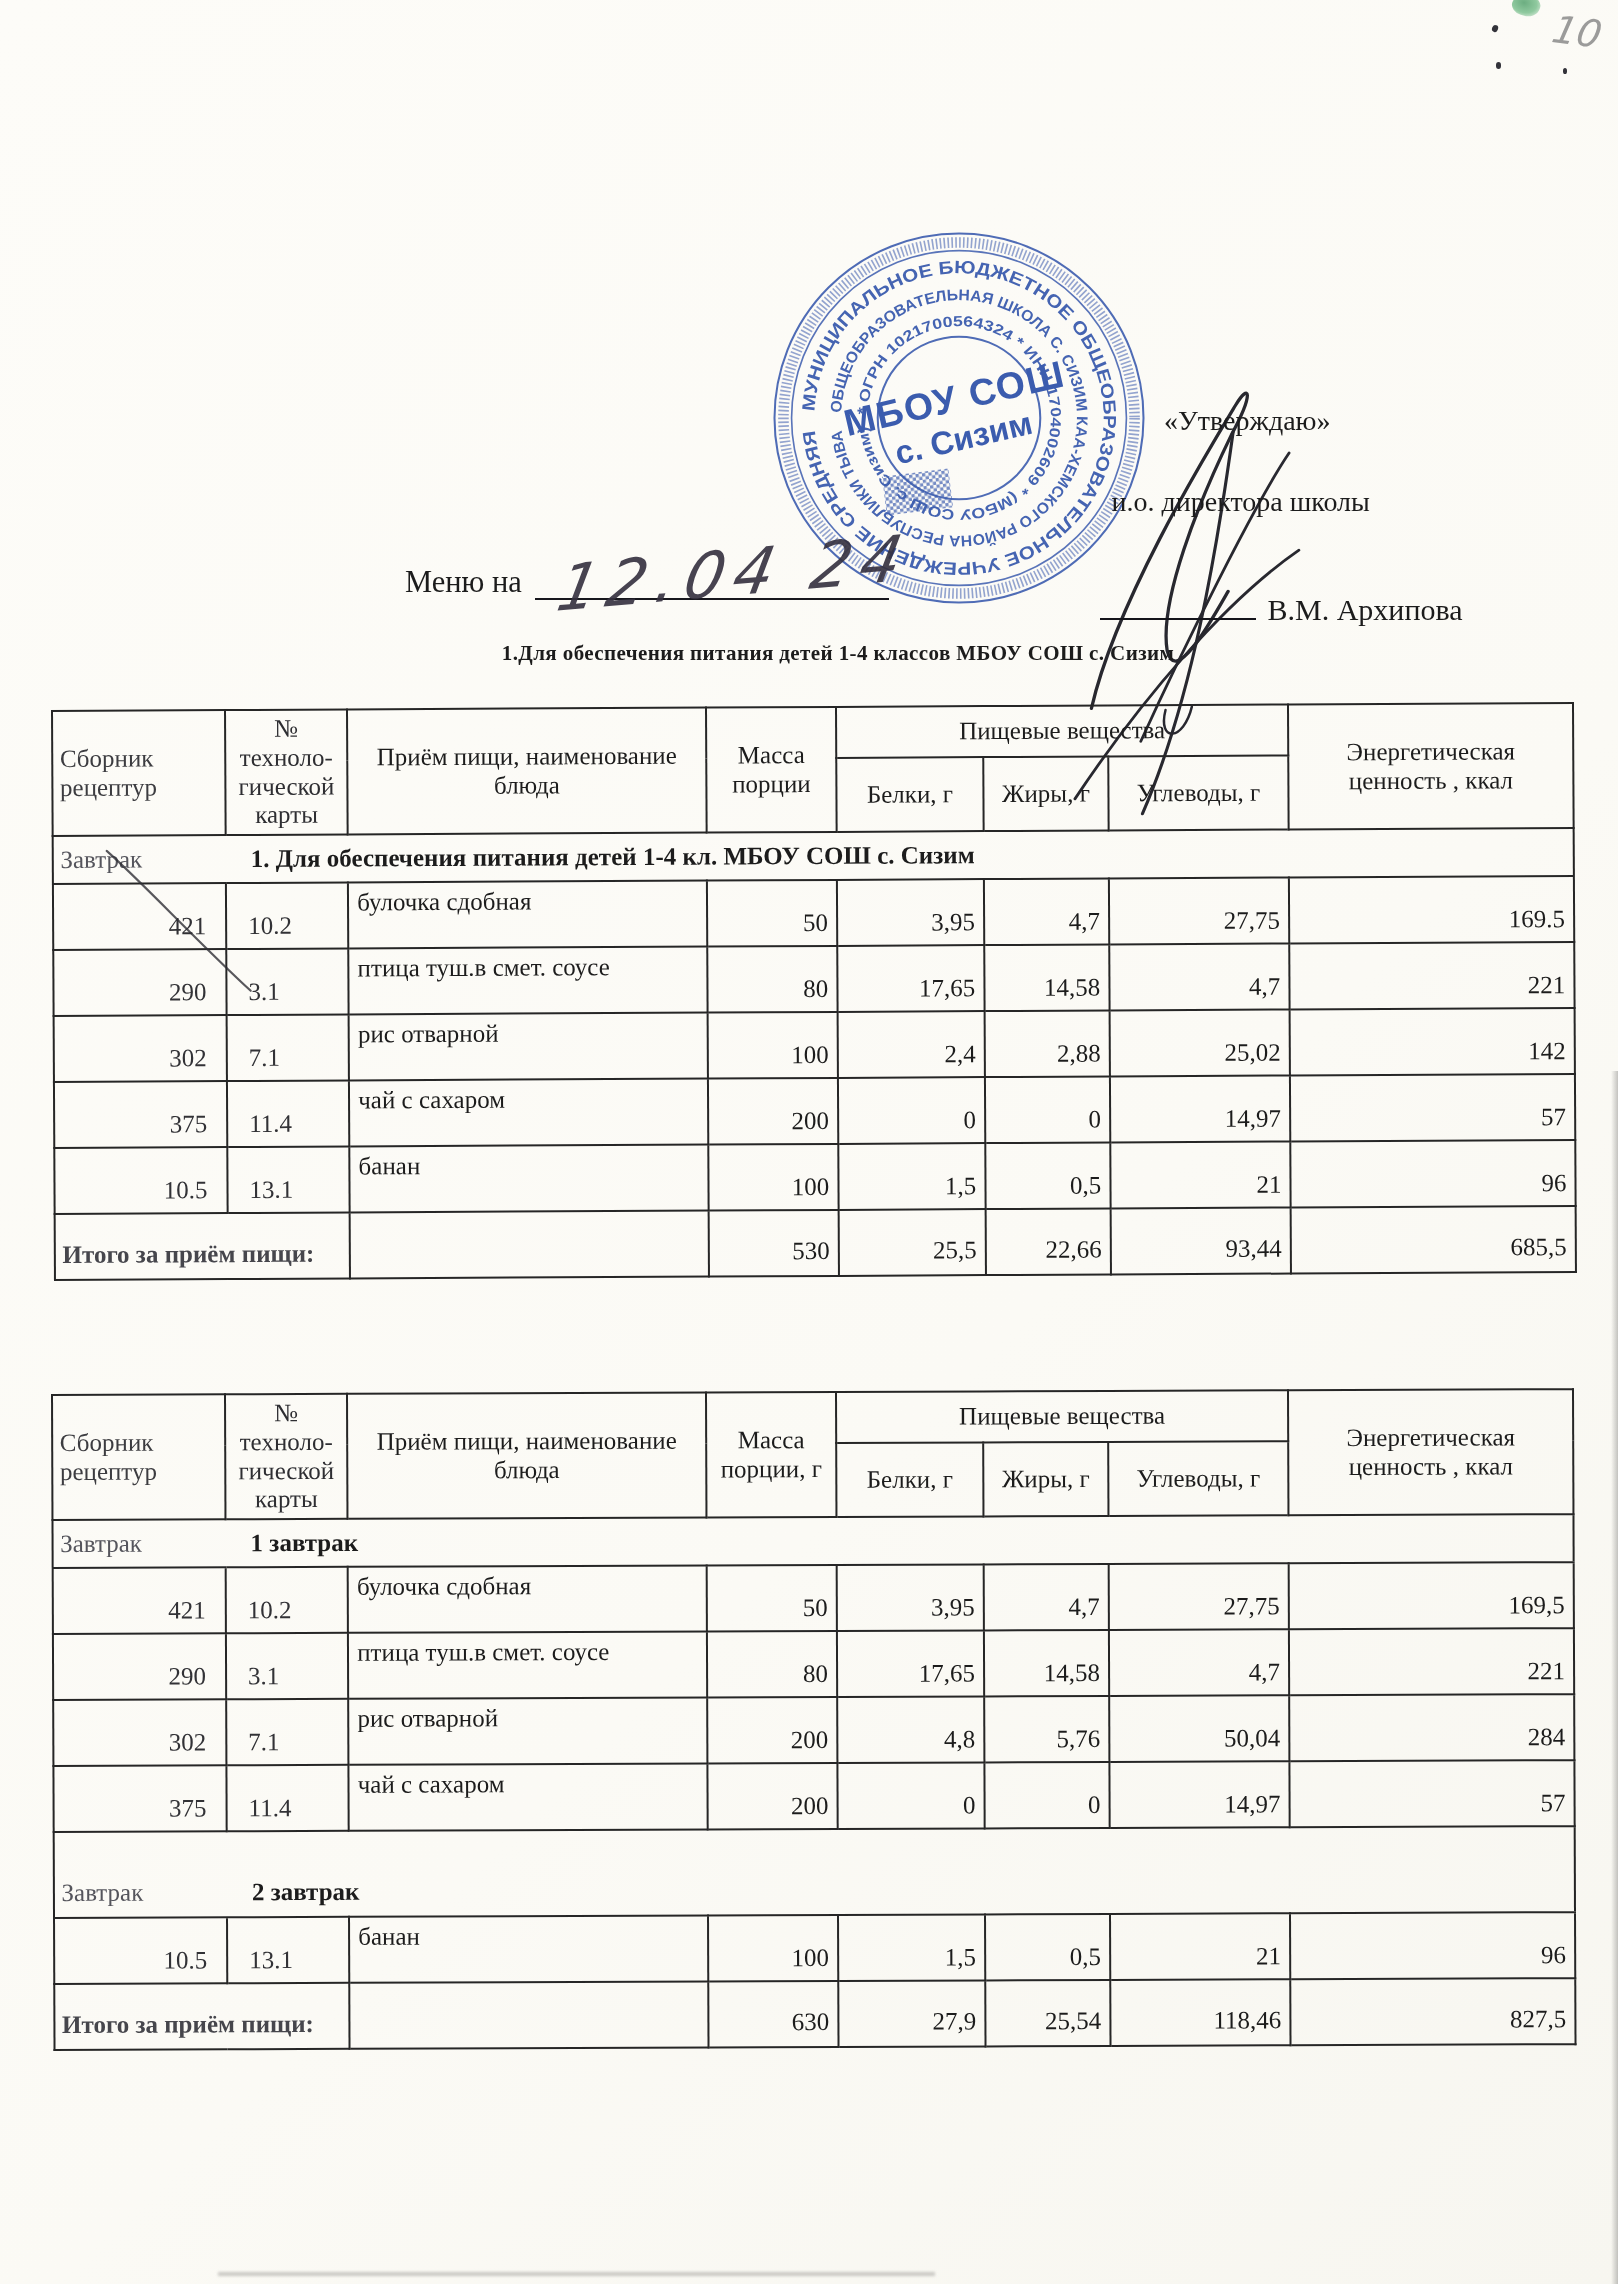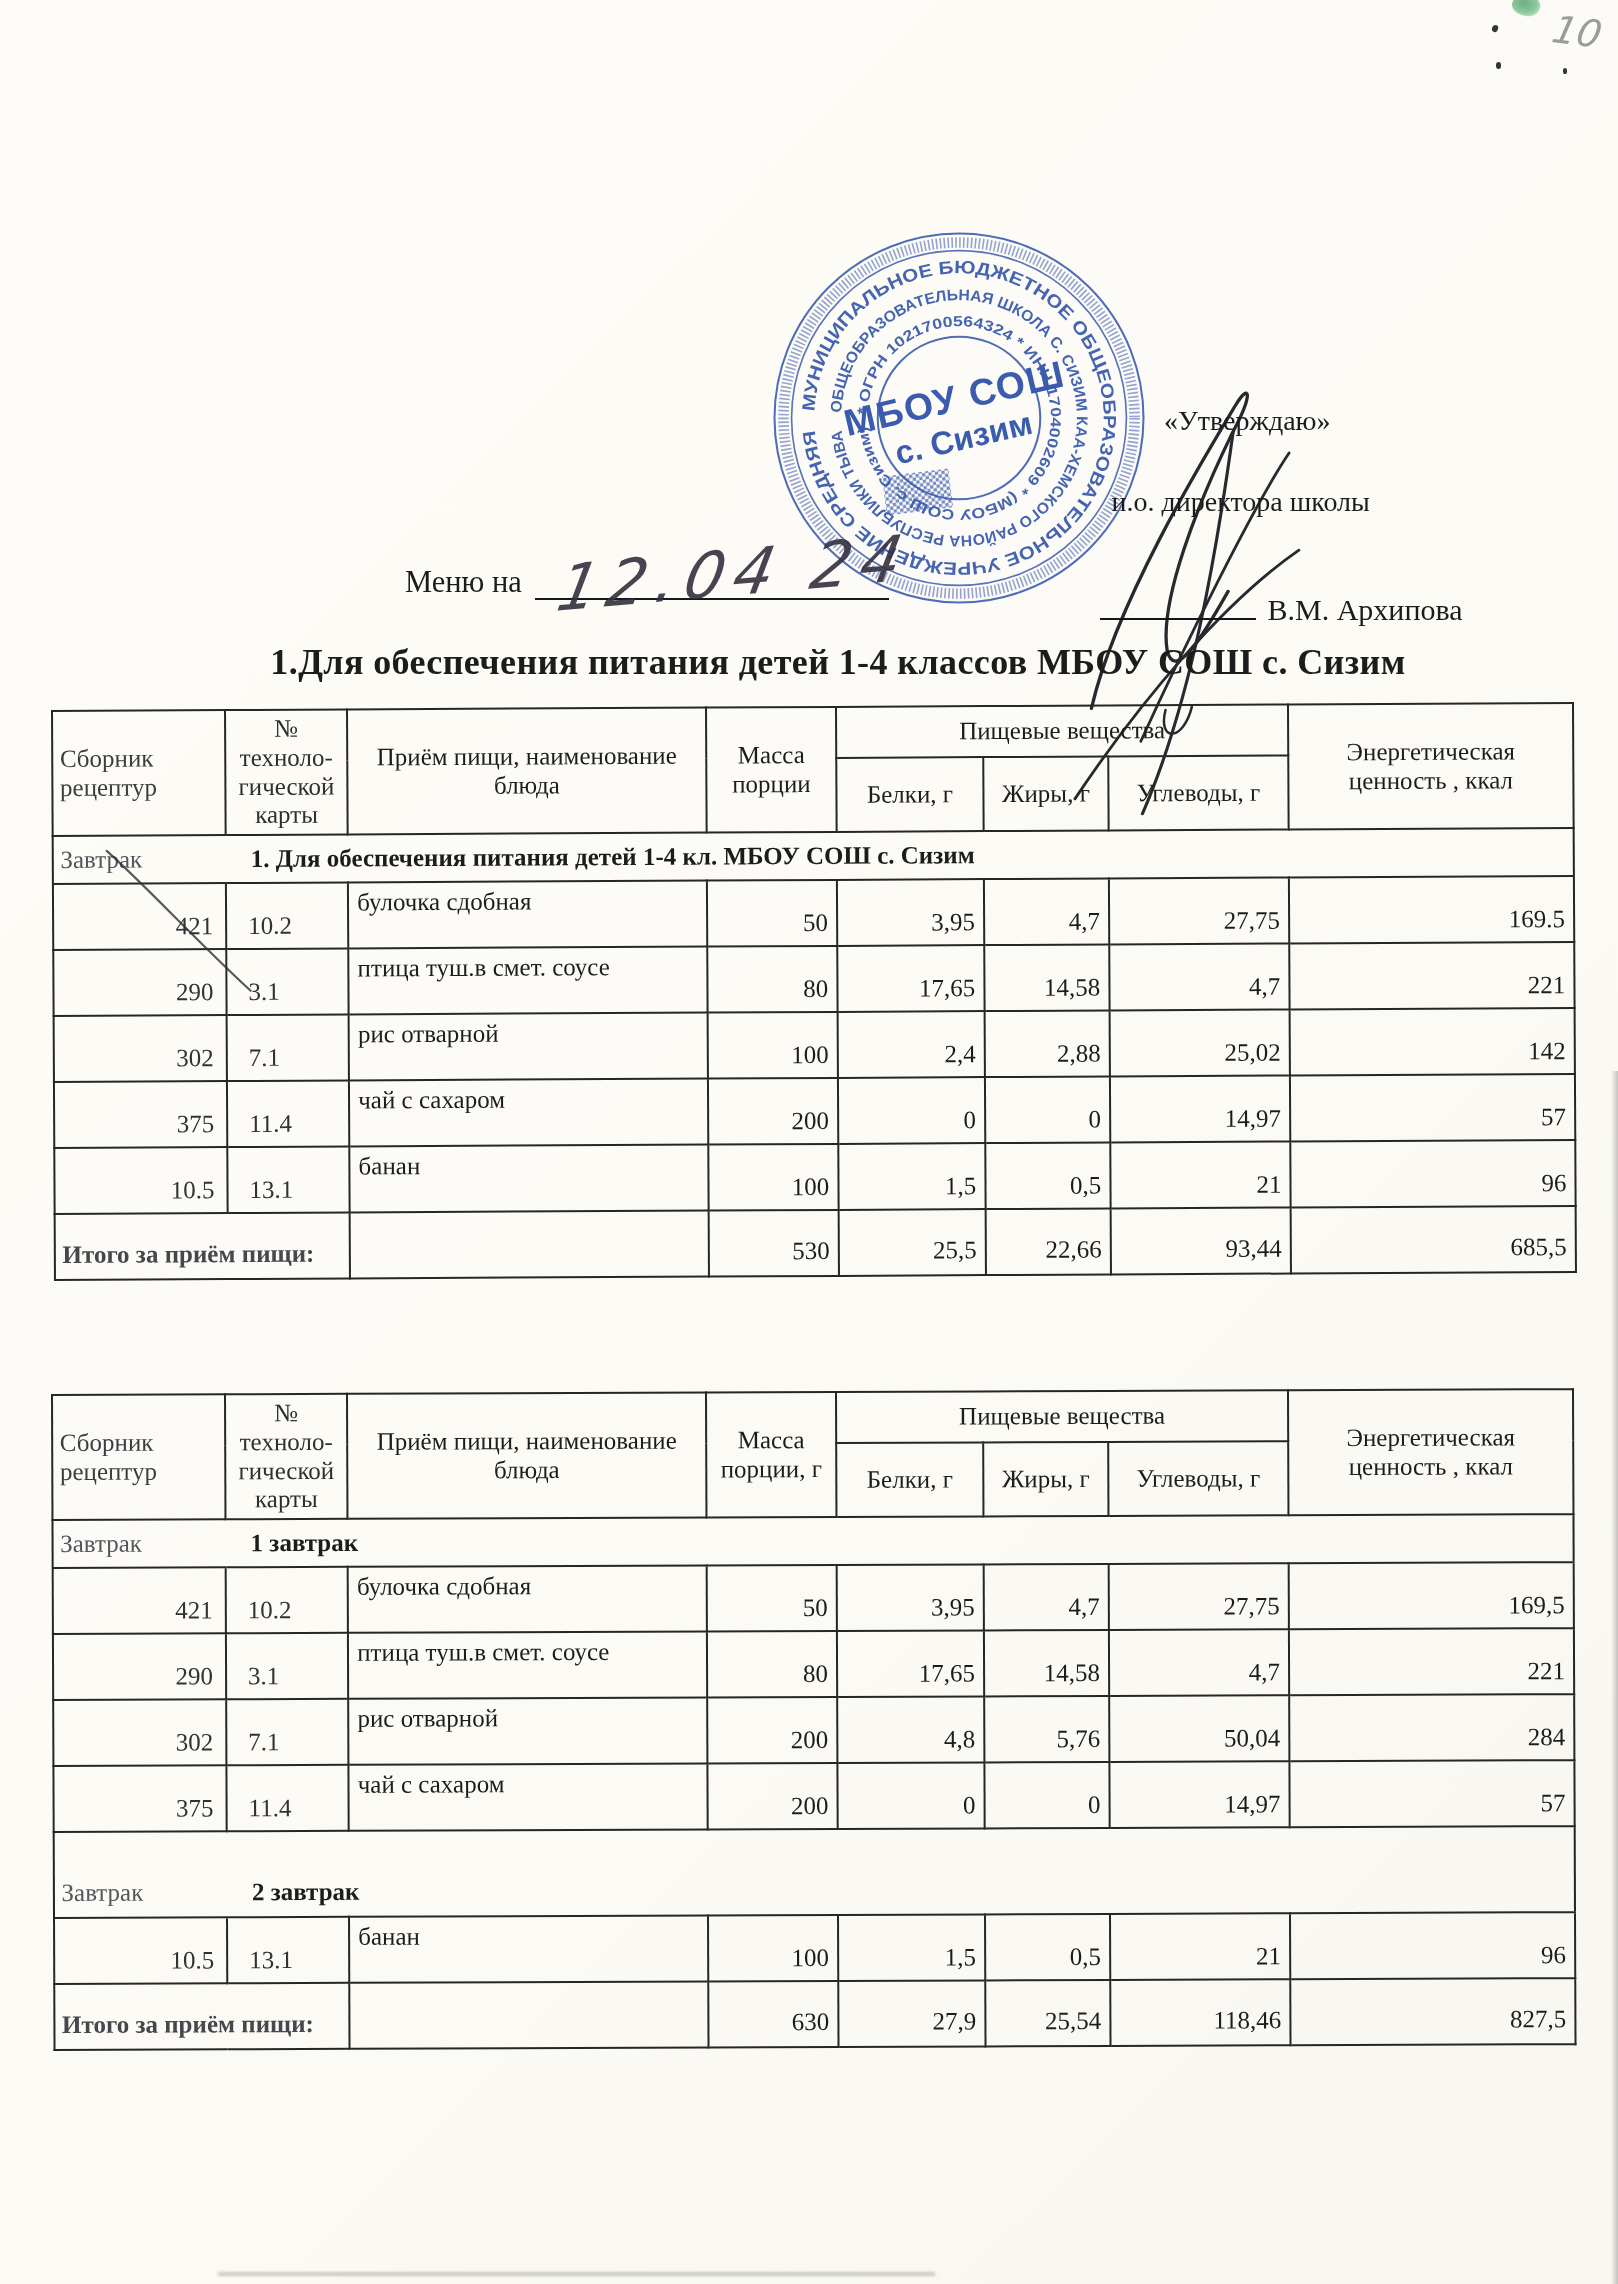--- a/index.html
+++ b/index.html
@@ -32,38 +32,38 @@
   .sig-line{display:inline-block;width:156px;border-bottom:2.5px solid #14141a;height:28px;margin-right:11.5px;}
 
   
   .menu-line{position:absolute;left:405px;top:558px;font-size:30.5px;}
   .date-line{display:inline-block;width:354px;border-bottom:2.5px solid #17171d;margin-left:13px;height:40px;position:relative;vertical-align:bottom;}
   .hand-date{position:absolute;left:23px;bottom:-11.5px;font-size:63px;color:#34303f;
              font-family:"DejaVu Sans",sans-serif;font-style:italic;letter-spacing:9px;
              transform:rotate(-5deg) skewX(-16deg);white-space:nowrap;opacity:.9;}
 
   
-  .doc-title{position:absolute;left:0;width:100%;text-align:center;font-size:36px;font-weight:bold;letter-spacing:0.4px;}
+  .doc-title{position:absolute;left:0;width:100%;text-align:center;font-size:21px;font-weight:bold;letter-spacing:0.4px;}
   .title1{top:641px;padding-left:58px;box-sizing:border-box;}
   .title2{top:1292px;padding-left:25px;box-sizing:border-box;}
 
   
   .tbl{position:absolute;left:51px;width:1520px;border-collapse:collapse;table-layout:fixed;
        border:2.5px solid #232323;}
   #t1{top:710px;transform:rotate(-0.3deg);transform-origin:left top;}
   #t2{top:1394px;transform:rotate(-0.22deg);transform-origin:left top;}
   .tbl th,.tbl td{border:2px solid #262626;font-size:25px;padding:3.3px 8.2px;font-weight:normal;}
   .tbl thead tr.h1{height:51px;}
   .tbl thead tr.h2{height:74px;}
   .tbl thead th{text-align:center;vertical-align:middle;line-height:1.15;}
   .tbl thead th.h-recipe{text-align:left;vertical-align:middle;padding-left:6.6px;color:#3c3c40;border-radius:12px;}
   .tbl thead th.h-card{color:#2e2e32;margin-top:47px;}
   
   .tbl tbody tr{height:66px;}
-  .tbl td.c0{text-align:right;vertical-align:bottom;padding-bottom:8.2px;padding-right:12px;color:#323236;}
+  .tbl td.c0{text-align:right;vertical-align:bottom;padding-bottom:8.2px;padding-right:19px;color:#323236;}
   .tbl td.c1{text-align:left;vertical-align:bottom;padding-bottom:8.2px;padding-left:21px;color:#323236;}
   .tbl td.c2{text-align:left;vertical-align:top;padding-top:5px;}
   .tbl td.c3,.tbl td.c4,.tbl td.c5,.tbl td.c6,.tbl td.c7{text-align:right;vertical-align:bottom;padding-bottom:8.2px;}
   
   .tbl tr.section{height:48px;}
   .tbl tr.section td{border-left:none;border-right:none;vertical-align:middle;}
   .tbl tr.section .sec-name{color:#55555c;padding-left:6.6px;}
   .tbl tr.section .sec-label{font-weight:bold;padding-left:25px;}
   #t2 tr.section2{height:86px;}
   #t2 tr.section2 td{vertical-align:bottom;padding-bottom:10px;}

